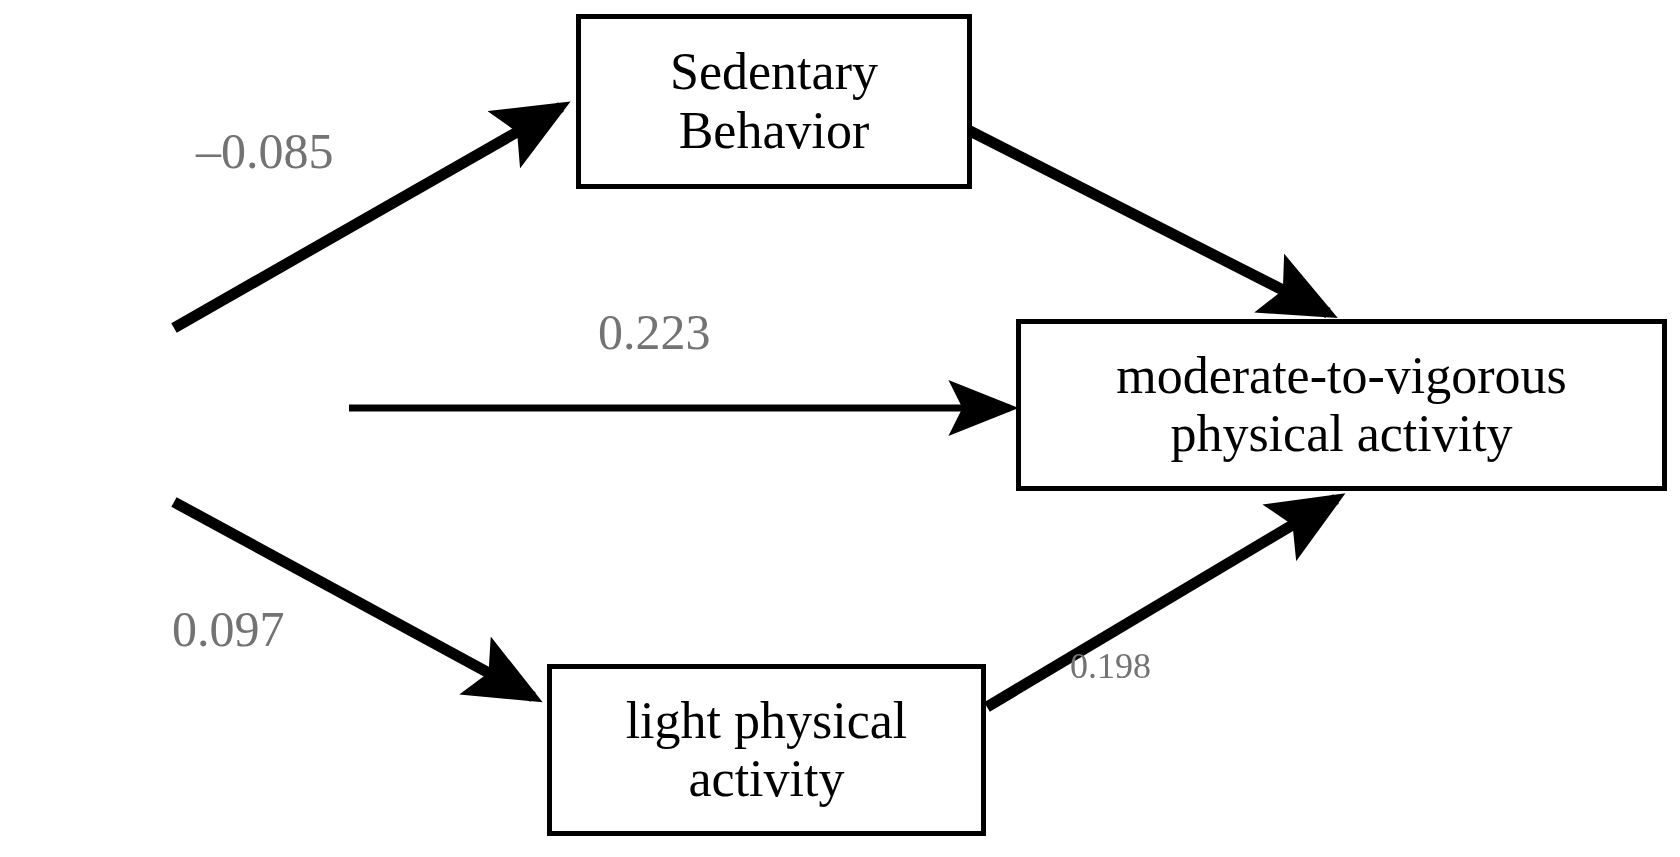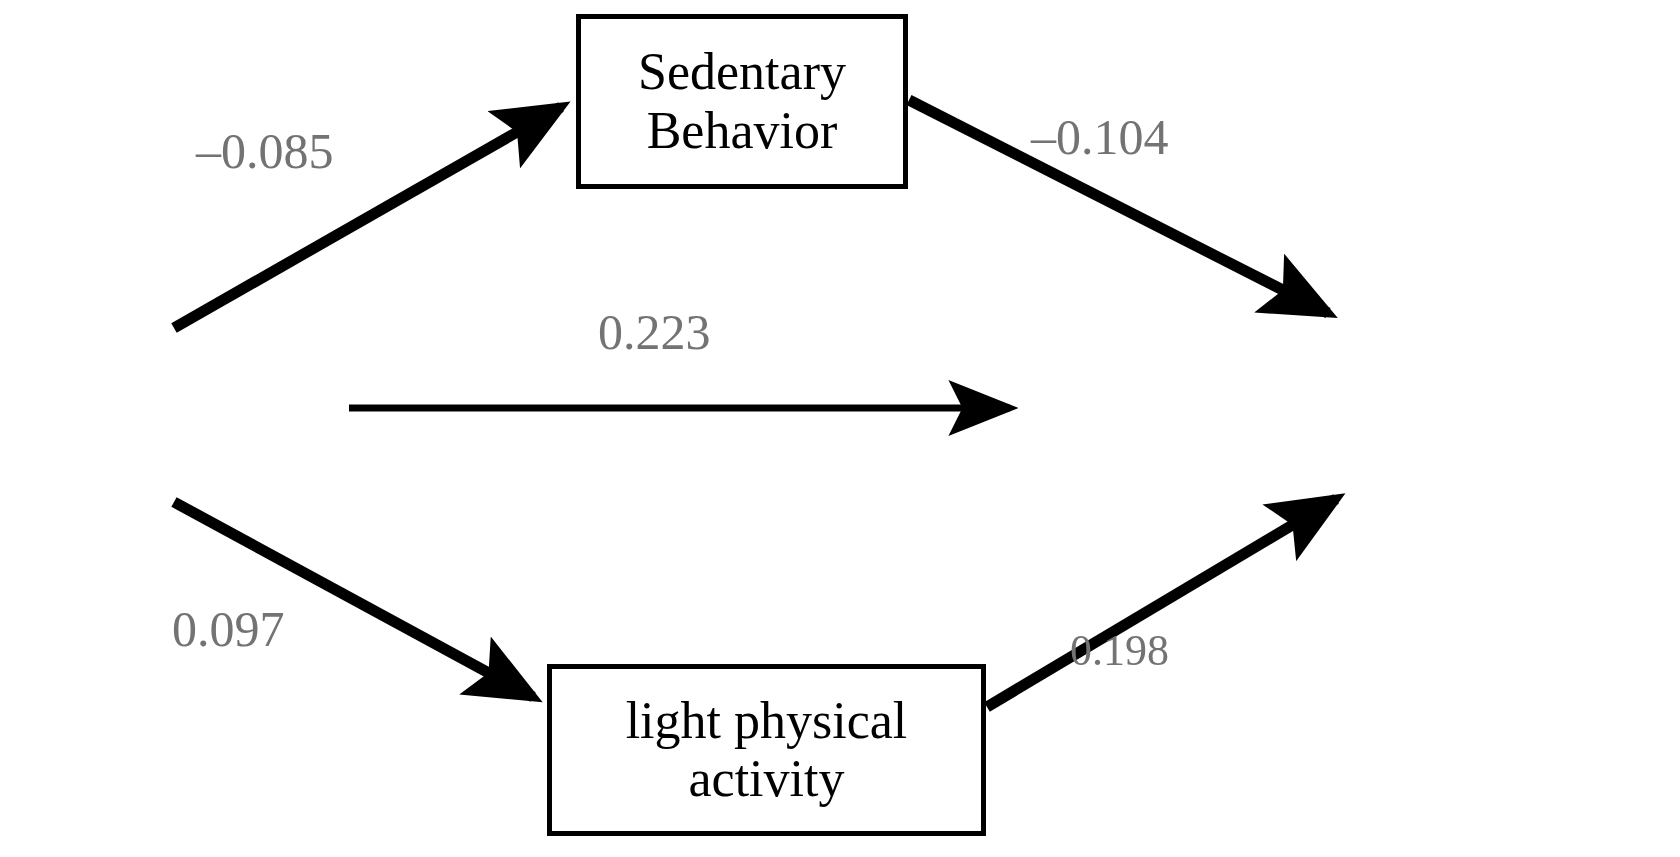--- a/index.html
+++ b/index.html
@@ -49,39 +49,39 @@
     white-space: nowrap;
     line-height: 1;
   }
 
   
   #node-physical-literacy {
     left: 14px;  top: 329px;  width: 334px;  height: 172px;
     font-size: 52px;
   }
   #node-sedentary-behavior {
-    left: 576px; top: 14px;   width: 332px;  height: 175px;
+    left: 576px; top: 14px;   width: 396px;  height: 175px;
     font-size: 52px;
   }
   #node-light-physical-activity {
     left: 547px; top: 664px;  width: 439px;  height: 172px;
     font-size: 52px;
     text-align: center;
   }
   #node-mvpa {
     left: 1016px; top: 319px; width: 651px;  height: 172px;
     font-size: 52px;
   }
 
   
   #label-pl-sb   { left: 196px;  top: 126px; font-size: 50px; }
   #label-sb-mvpa { left: 1031px; top: 112px; font-size: 50px; }
   #label-pl-mvpa { left: 598px;  top: 307px; font-size: 50px; }
   #label-pl-lpa  { left: 172px;  top: 604px; font-size: 50px; }
-  #label-lpa-mvpa{ left: 1070px; top: 629px; font-size: 44px; }
+  #label-lpa-mvpa{ left: 1070px; top: 648px; font-size: 36px; }
 </style>
 </head>
 <body>
 
 <div id="canvas">
 
   <svg id="diagram-svg" viewBox="0 0 1680 857">
     <defs>
       <marker id="arrow-thick" markerWidth="7" markerHeight="6" refX="6.0" refY="3" orient="auto" markerUnits="strokeWidth">
         <path d="M0,0 L7,3 L0,6 L1.4,3 z" fill="#000000"></path>
@@ -106,24 +106,27 @@
   <div class="node-box" id="node-sedentary-behavior">
     <span class="node-label">Sedentary
 Behavior</span>
   </div>
 
   <div class="node-box" id="node-light-physical-activity">
     <span class="node-label">light physical
 activity</span>
   </div>
 
+  <div class="node-box" id="node-mvpa">
+    <span class="node-label">moderate-to-vigorous
+physical activity</span>
+  </div>
 
   <div class="edge-label" id="label-pl-sb">–0.085</div>
 
-  <div class="edge-label" id="label-sb-mvpa">–0.104</div>
 
   <div class="edge-label" id="label-pl-mvpa">0.223</div>
 
   <div class="edge-label" id="label-pl-lpa">0.097</div>
 
   <div class="edge-label" id="label-lpa-mvpa">0.198</div>
 
 </div>
 
 </body></html>

